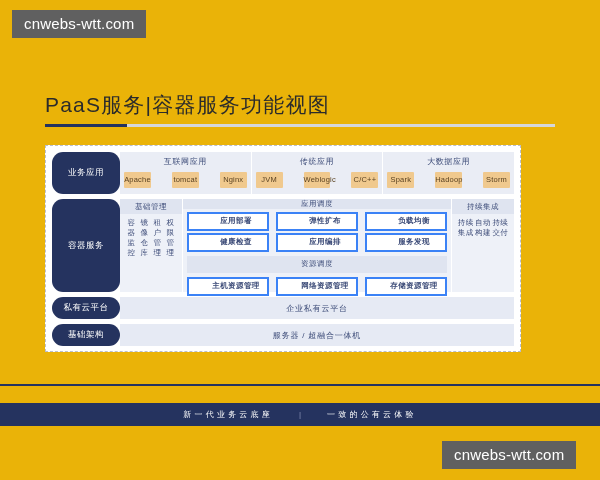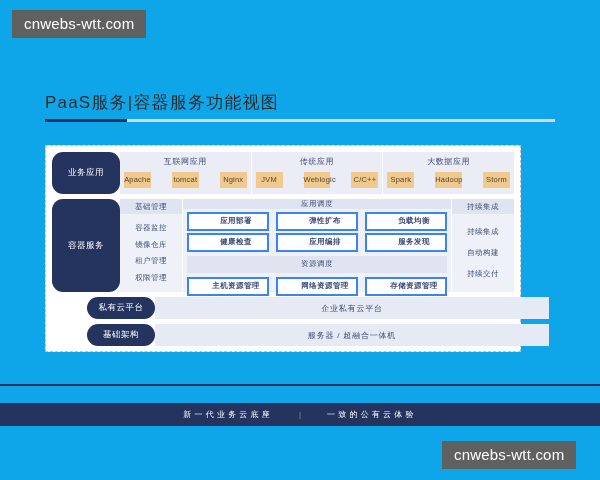--- a/index.html
+++ b/index.html
@@ -2,40 +2,40 @@
 <html><head>
 <meta charset="utf-8">
 <style>
   * { box-sizing: border-box; margin: 0; padding: 0; }
   html, body {
     width: 600px; height: 480px;
     background: #ffffff;
     font-family: "Liberation Sans", "DejaVu Sans", sans-serif;
     overflow: hidden;
   }
-  #page { position: relative; width: 600px; height: 480px; background: #0ea5e9; }
+  #page { position: relative; width: 600px; height: 480px; background: #eab308; }
 
   
   .watermark {
     position: absolute;
     background: #606060;
     color: #ffffff;
     font-size: 15px;
     letter-spacing: 0.2px;
     padding: 6px 12px 7px 12px;
     white-space: nowrap;
     line-height: 1;
   }
   #wm-top  { left: 12px;  top: 10px; }
   #wm-bot  { left: 442px; top: 441px; }
 
   
   #title-block { position: absolute; left: 45px; top: 92px; width: 510px; }
   #title-text {
-    font-size: 17px;
+    font-size: 21px;
     color: #2b2b2b;
     letter-spacing: 1.2px;
     line-height: 1.25;
     white-space: nowrap;
   }
   #title-rule {
     position: relative;
     margin-top: 6px;
     height: 3px;
     width: 510px;
@@ -119,21 +119,21 @@
   #svc-col-right { flex: 0 0 62px; }
 
   .col-head {
     height: 15px;
     background: #dfe4f0;
     display: flex; align-items: center; justify-content: center;
     font-size: 7.5px;
     color: #3b4a77;
     letter-spacing: 0.5px;
   }
-  .col-body { flex: 1 1 auto; display: flex; flex-direction: column; justify-content: space-evenly; padding: 3px 5px; }
+  .col-body { flex: 1 1 auto; display: flex; flex-direction: row; justify-content: space-evenly; padding: 3px 5px; }
 
   .plain-item {
     font-size: 7.5px;
     color: #3b4a77;
     text-align: center;
     letter-spacing: 0.4px;
     padding: 1px 0;
   }
 
   .mid-rows { display: flex; flex-direction: column; height: 100%; padding: 3px 4px; gap: 2px; }
@@ -154,21 +154,21 @@
     background: #dfe4f0;
     color: #3b4a77;
     font-size: 7.5px;
     text-align: center;
     letter-spacing: 0.5px;
     padding: 3px 0 4px 0;
     margin: 2px 0;
   }
 
   
-  .wide-band { height: 22px; margin-left: 35px; }
+  .wide-band { height: 22px; }
   .wide-body {
     flex: 1 1 auto;
     background: #e6eaf4;
     display: flex; align-items: center; justify-content: center;
     font-size: 8px;
     color: #3b4a77;
     letter-spacing: 0.8px;
   }
 
   

